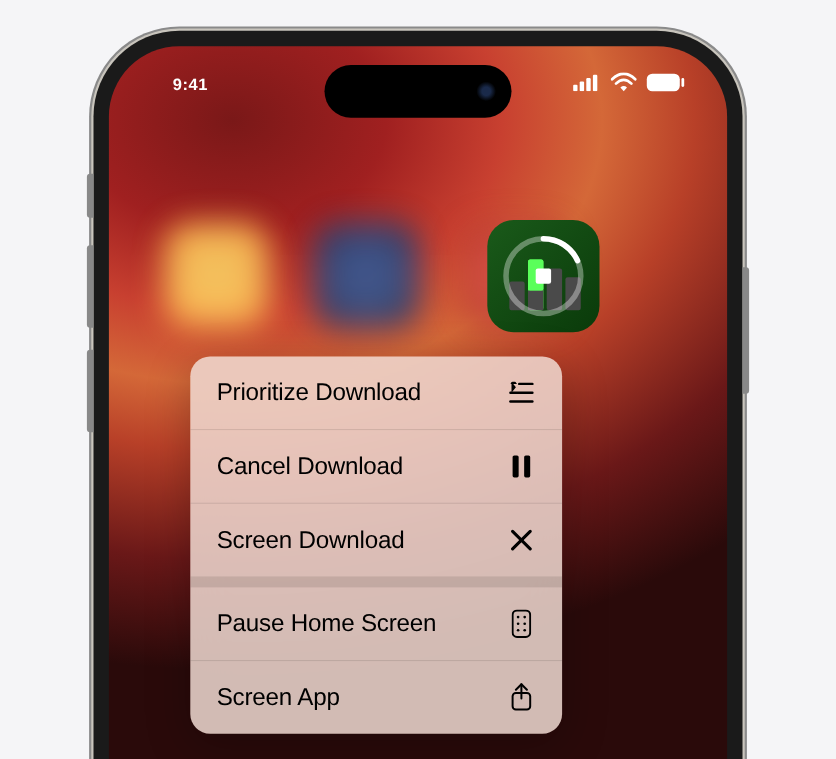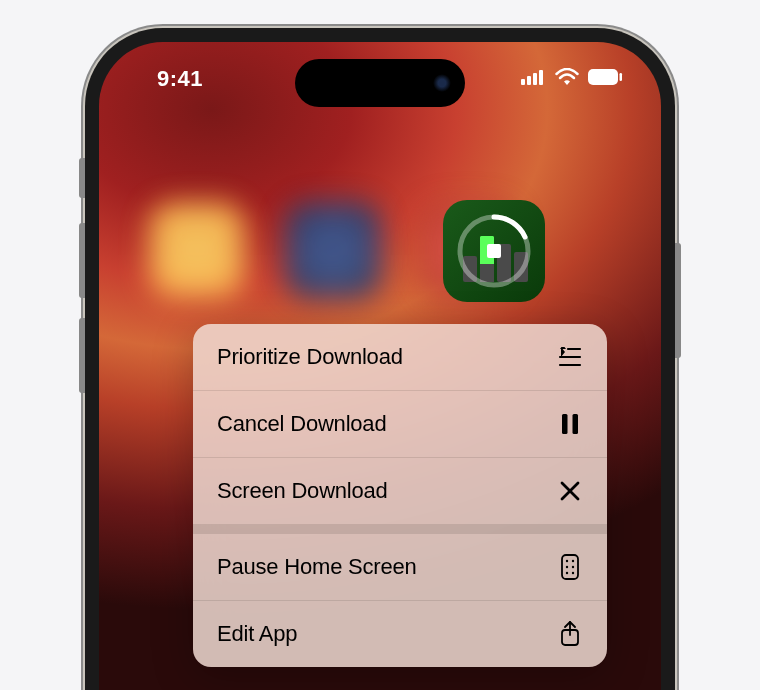--- a/index.html
+++ b/index.html
@@ -57,21 +57,21 @@
       position:absolute;
       top:24px;
       left:0; right:0;
       display:flex;
       justify-content:space-between;
       align-items:center;
       padding: 0 38px;
       color:#fff;
       z-index:5;
     }
-    .time { font-size: 22px; font-weight:600; letter-spacing:0.5px; padding-left:20px;}
+    .time { font-size: 15px; font-weight:600; letter-spacing:0.5px; padding-left:20px;}
     .status-right { display:flex; align-items:center; gap:8px;}
     .blur-icons {
       position:absolute;
       top: 160px;
       left: 50px;
       display:flex;
       gap: 40px;
     }
     .blur-icon { width:96px; height:96px; border-radius:24px; filter: blur(14px); opacity:0.85;}
     .bi1 { background: radial-gradient(circle, #ffd966 30%, #ffb84d 80%);}
@@ -87,27 +87,26 @@
       background: linear-gradient(135deg, #1a5a1a 0%, #0a3a0a 100%);
       display:flex;
       align-items:center;
       justify-content:center;
       overflow:hidden;
     }
     .menu {
       position:absolute;
       top: 282px;
       left: 74px;
-      width: 414px;
+      width: 338px;
       border-radius: 18px;
       overflow:hidden;
       background: rgba(240, 218, 210, 0.85);
       backdrop-filter: blur(20px);
       box-shadow: 0 10px 40px rgba(0,0,0,0.25);
-      margin-left: 20px;
     }
     .menu-item {
       display:flex;
       justify-content:space-between;
       align-items:center;
       padding: 20px 24px;
       font-size: 22px;
       color:#000;
       letter-spacing:-0.2px;
     }
@@ -217,21 +216,21 @@
               <circle cx="12" cy="7" r="1.2" fill="#000"></circle>
               <circle cx="6" cy="13" r="1.2" fill="#000"></circle>
               <circle cx="12" cy="13" r="1.2" fill="#000"></circle>
               <circle cx="6" cy="19" r="1.2" fill="#000"></circle>
               <circle cx="12" cy="19" r="1.2" fill="#000"></circle>
             </svg>
         </span>
       </div>
       <div class="divider"></div>
       <div class="menu-item">
-        <span>Edit App</span>
+        <span>Screen App</span>
         <span class="menu-icon">
           <svg width="20" height="26" viewBox="0 0 20 26">
               <rect x="2" y="9" width="16" height="15" rx="3" fill="none" stroke="#000" stroke-width="1.8"></rect>
               <line x1="10" y1="1" x2="10" y2="14" stroke="#000" stroke-width="1.8" stroke-linecap="round"></line>
               <path d="M5 6 L10 1 L15 6" fill="none" stroke="#000" stroke-width="1.8" stroke-linecap="round" stroke-linejoin="round"></path>
             </svg>
         </span>
       </div>
     </div>
   </div>

